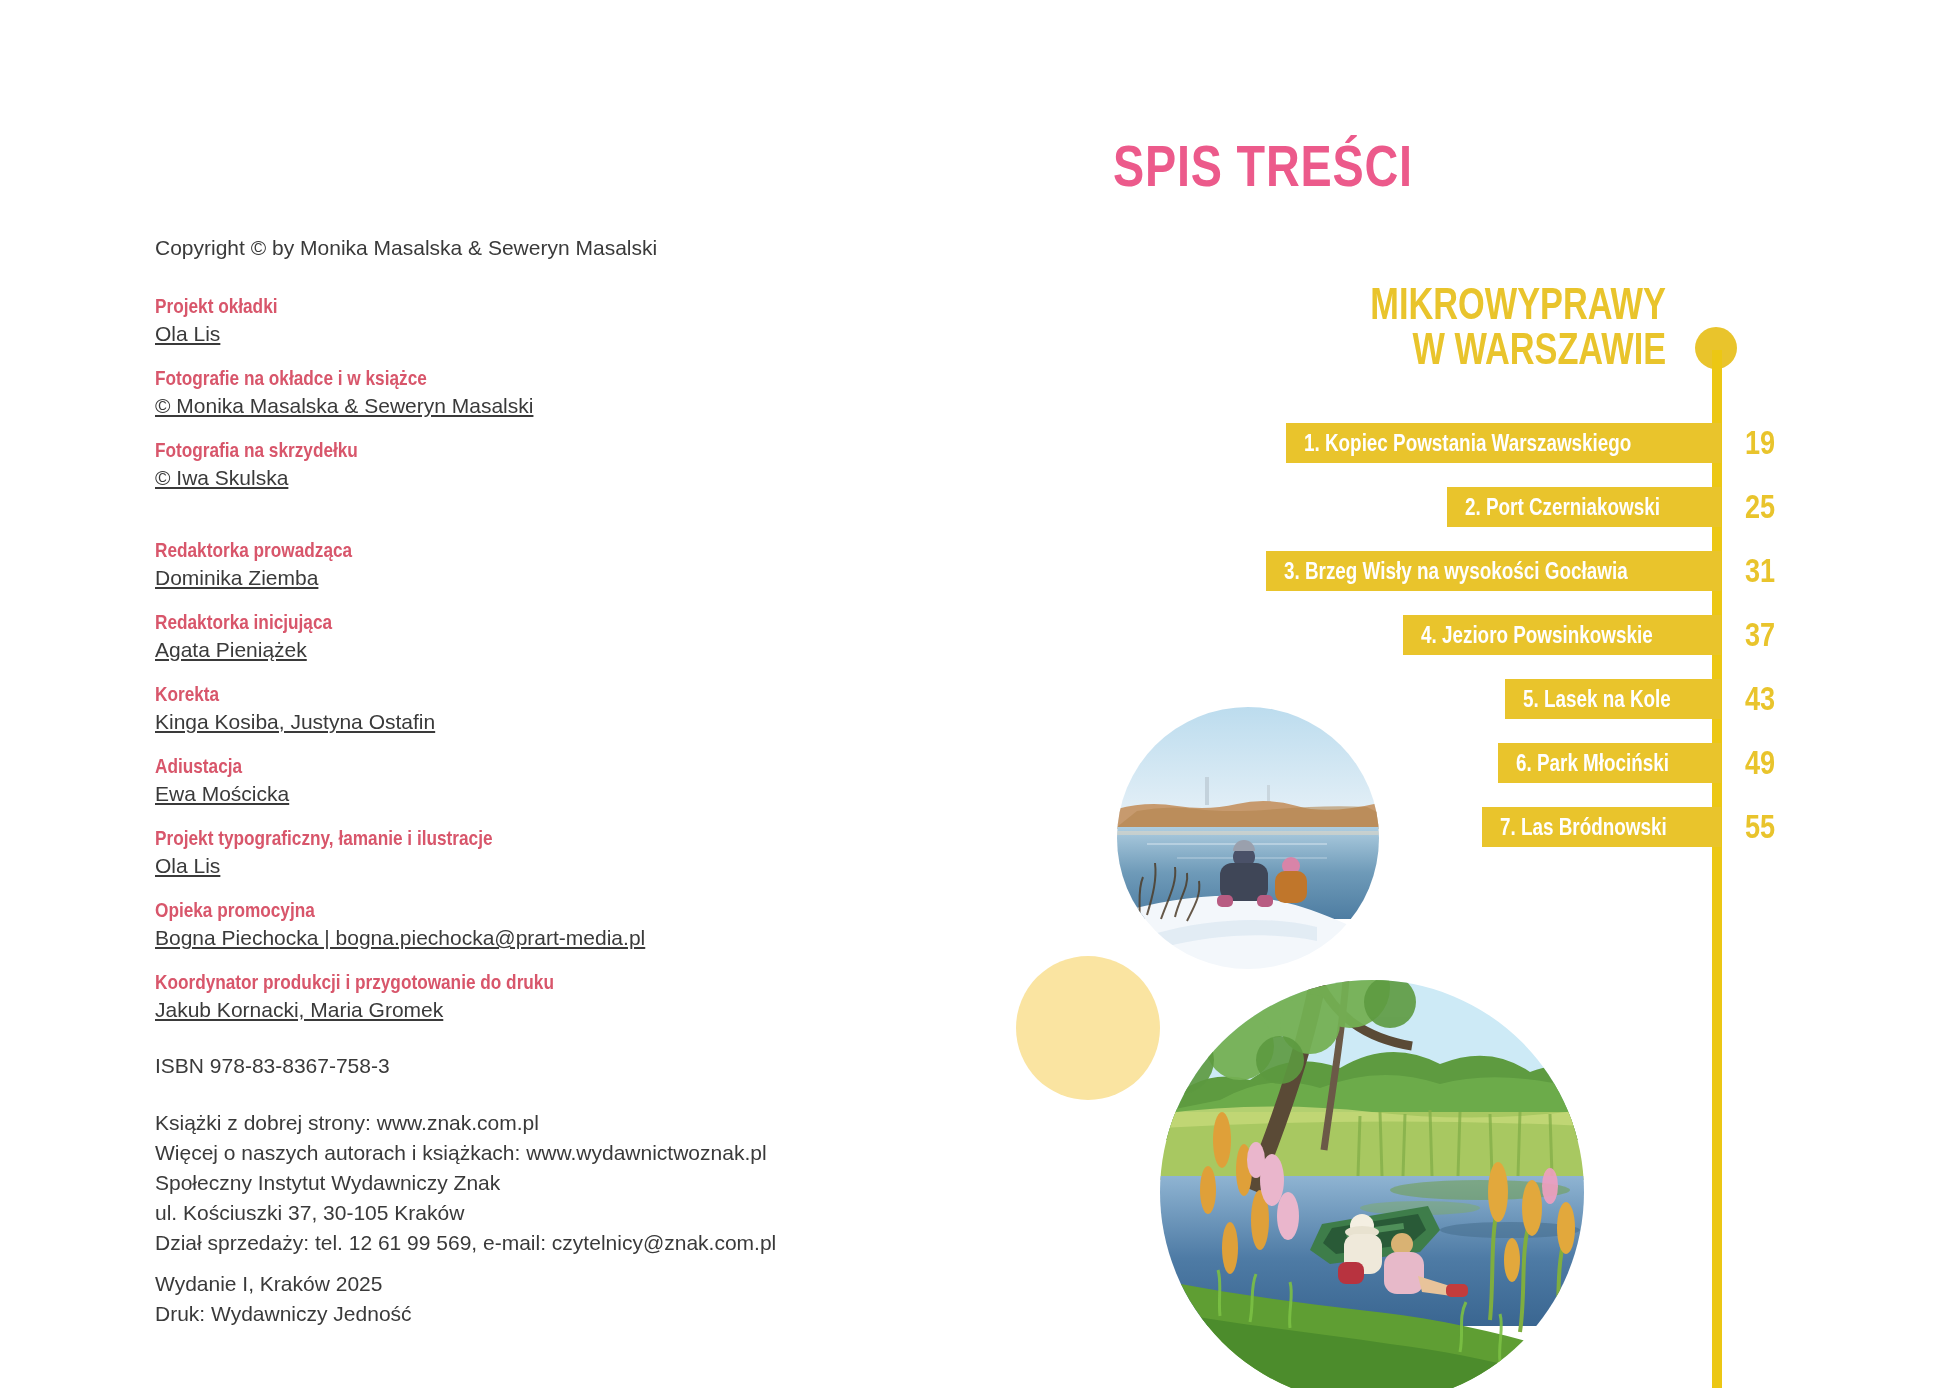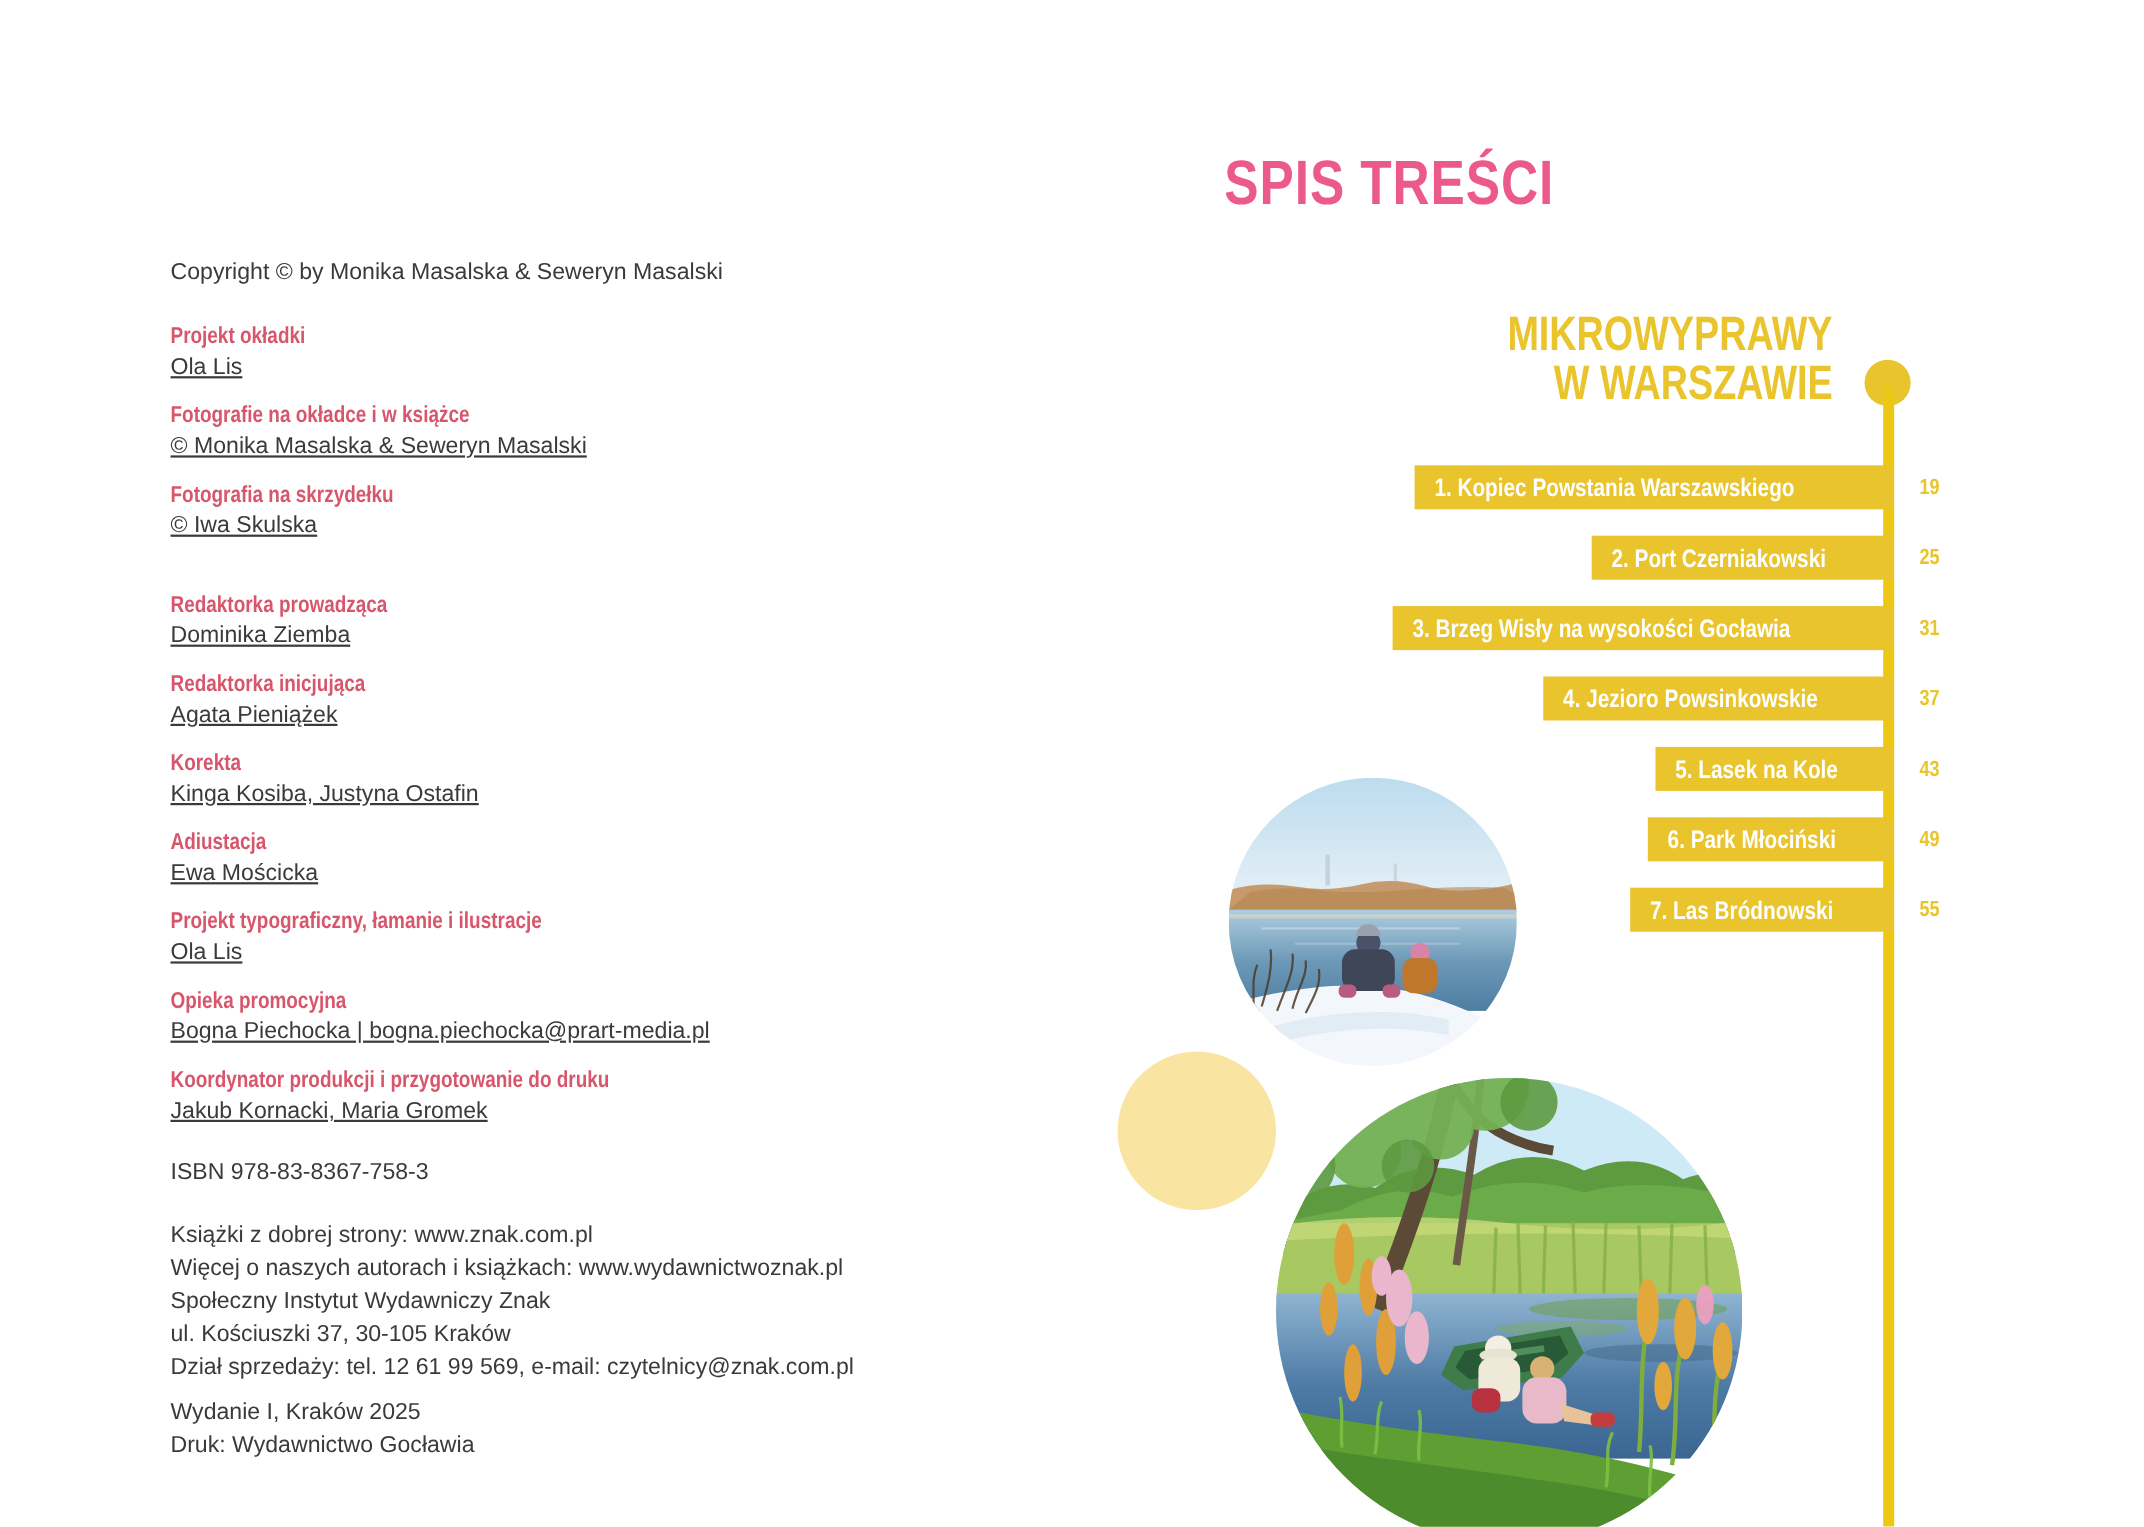--- a/index.html
+++ b/index.html
@@ -58,21 +58,21 @@
   .toc-row{position:relative;height:40px;margin-bottom:24px;}
   .toc-box{
     position:absolute;right:49px;top:0;height:40px;
     background:var(--accent-yellow,#e9c42c);
     color:#ffffff;font-weight:bold;font-size:23px;line-height:40px;
     padding:0 18px;white-space:nowrap;
   }
   .toc-page{
     position:absolute;left:705px;top:0;height:40px;
     color:var(--accent-yellow,#e9c42c);
-    font-weight:bold;font-size:20px;line-height:40px;
+    font-weight:bold;font-size:33px;line-height:40px;
   }
 
   
   .photo-circle{position:absolute;border-radius:50%;overflow:hidden;}
   .photo-circle svg{display:block;}
   .circle-winter{left:1117px;top:707px;width:262px;height:262px;}
   .circle-plain{
     left:1016px;top:956px;width:144px;height:144px;border-radius:50%;
     position:absolute;background:var(--pale-circle,#fae4a1);
   }
@@ -160,21 +160,21 @@
 
         <div>ul. Kościuszki 37, 30-105 Kraków</div>
 
         <div>Dział sprzedaży: tel. 12 61 99 569, e-mail: czytelnicy@znak.com.pl</div>
       </div>
 
     <div class="edition">
 
         <div>Wydanie I, Kraków 2025</div>
 
-        <div>Druk: Wydawnictwo Gocławia</div>
+        <div>Druk: Wydawniczy Jedność</div>
       </div>
   </div>
 
   <div class="toc-heading">
     <span class="cond-r">MIKROWYPRAWY</span><br>
     <span class="cond-r">W WARSZAWIE</span>
   </div>
 
   <div class="pin-circle"></div>
   <div class="timeline"></div>

